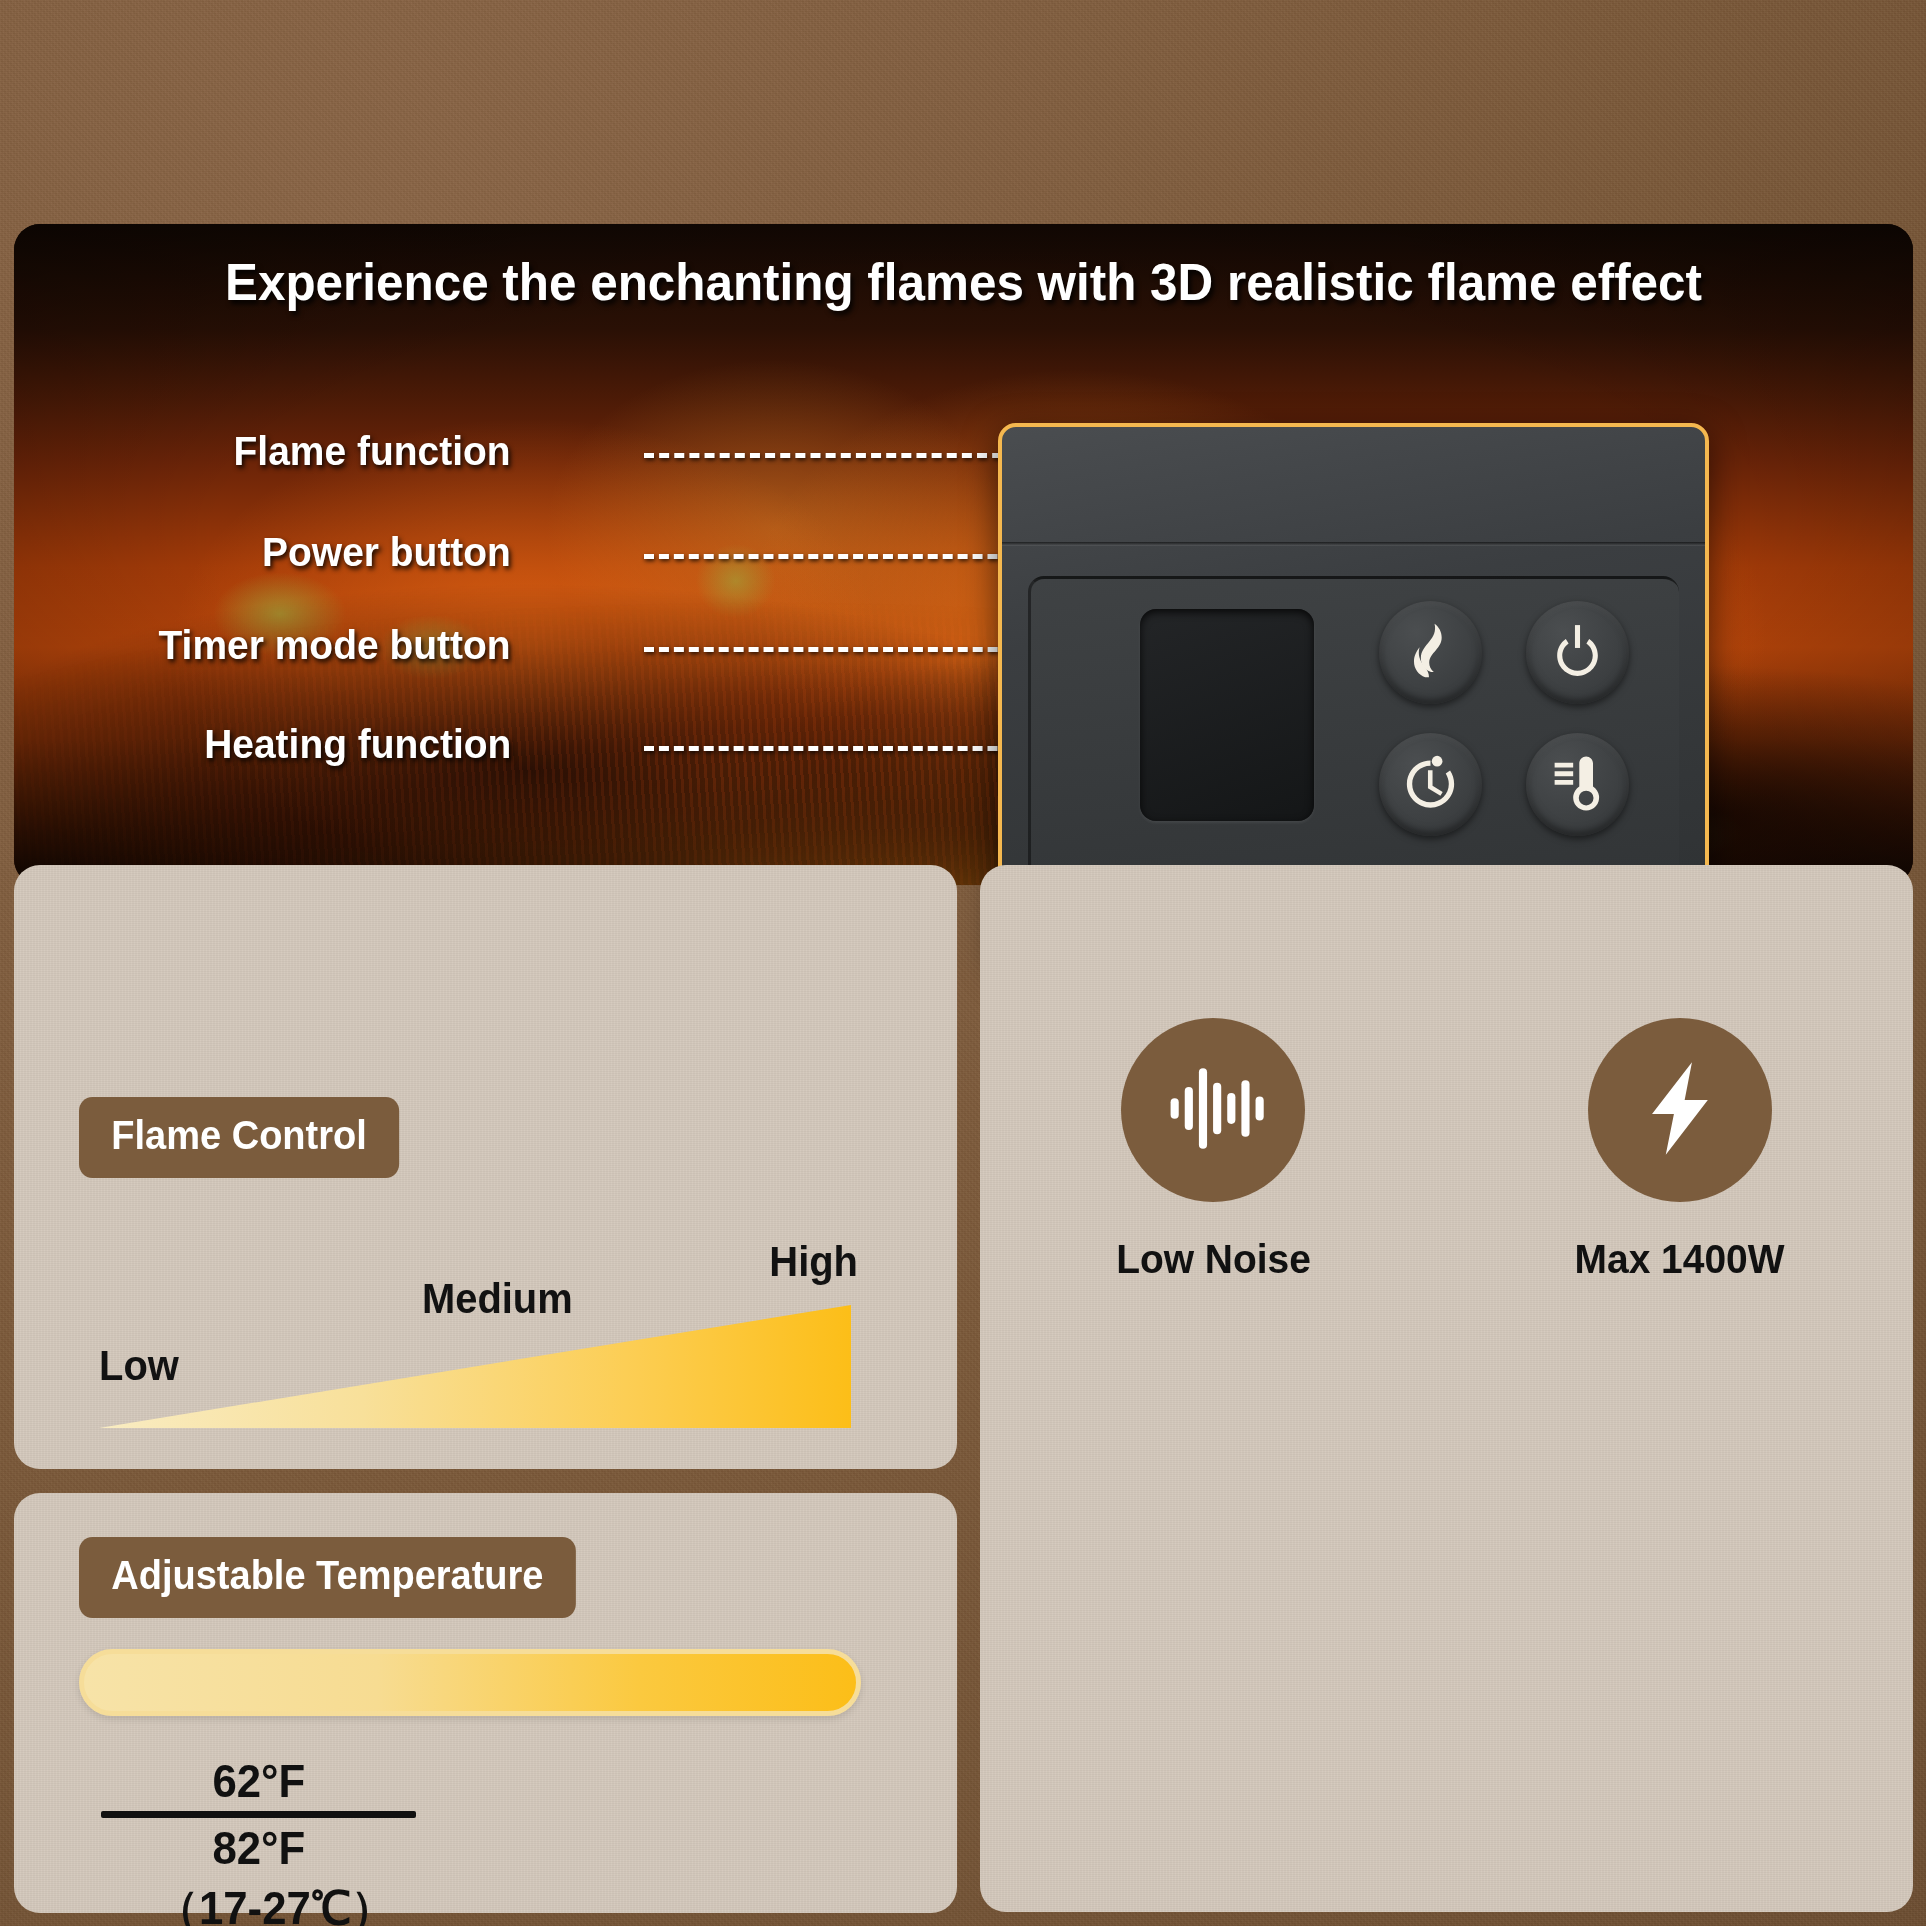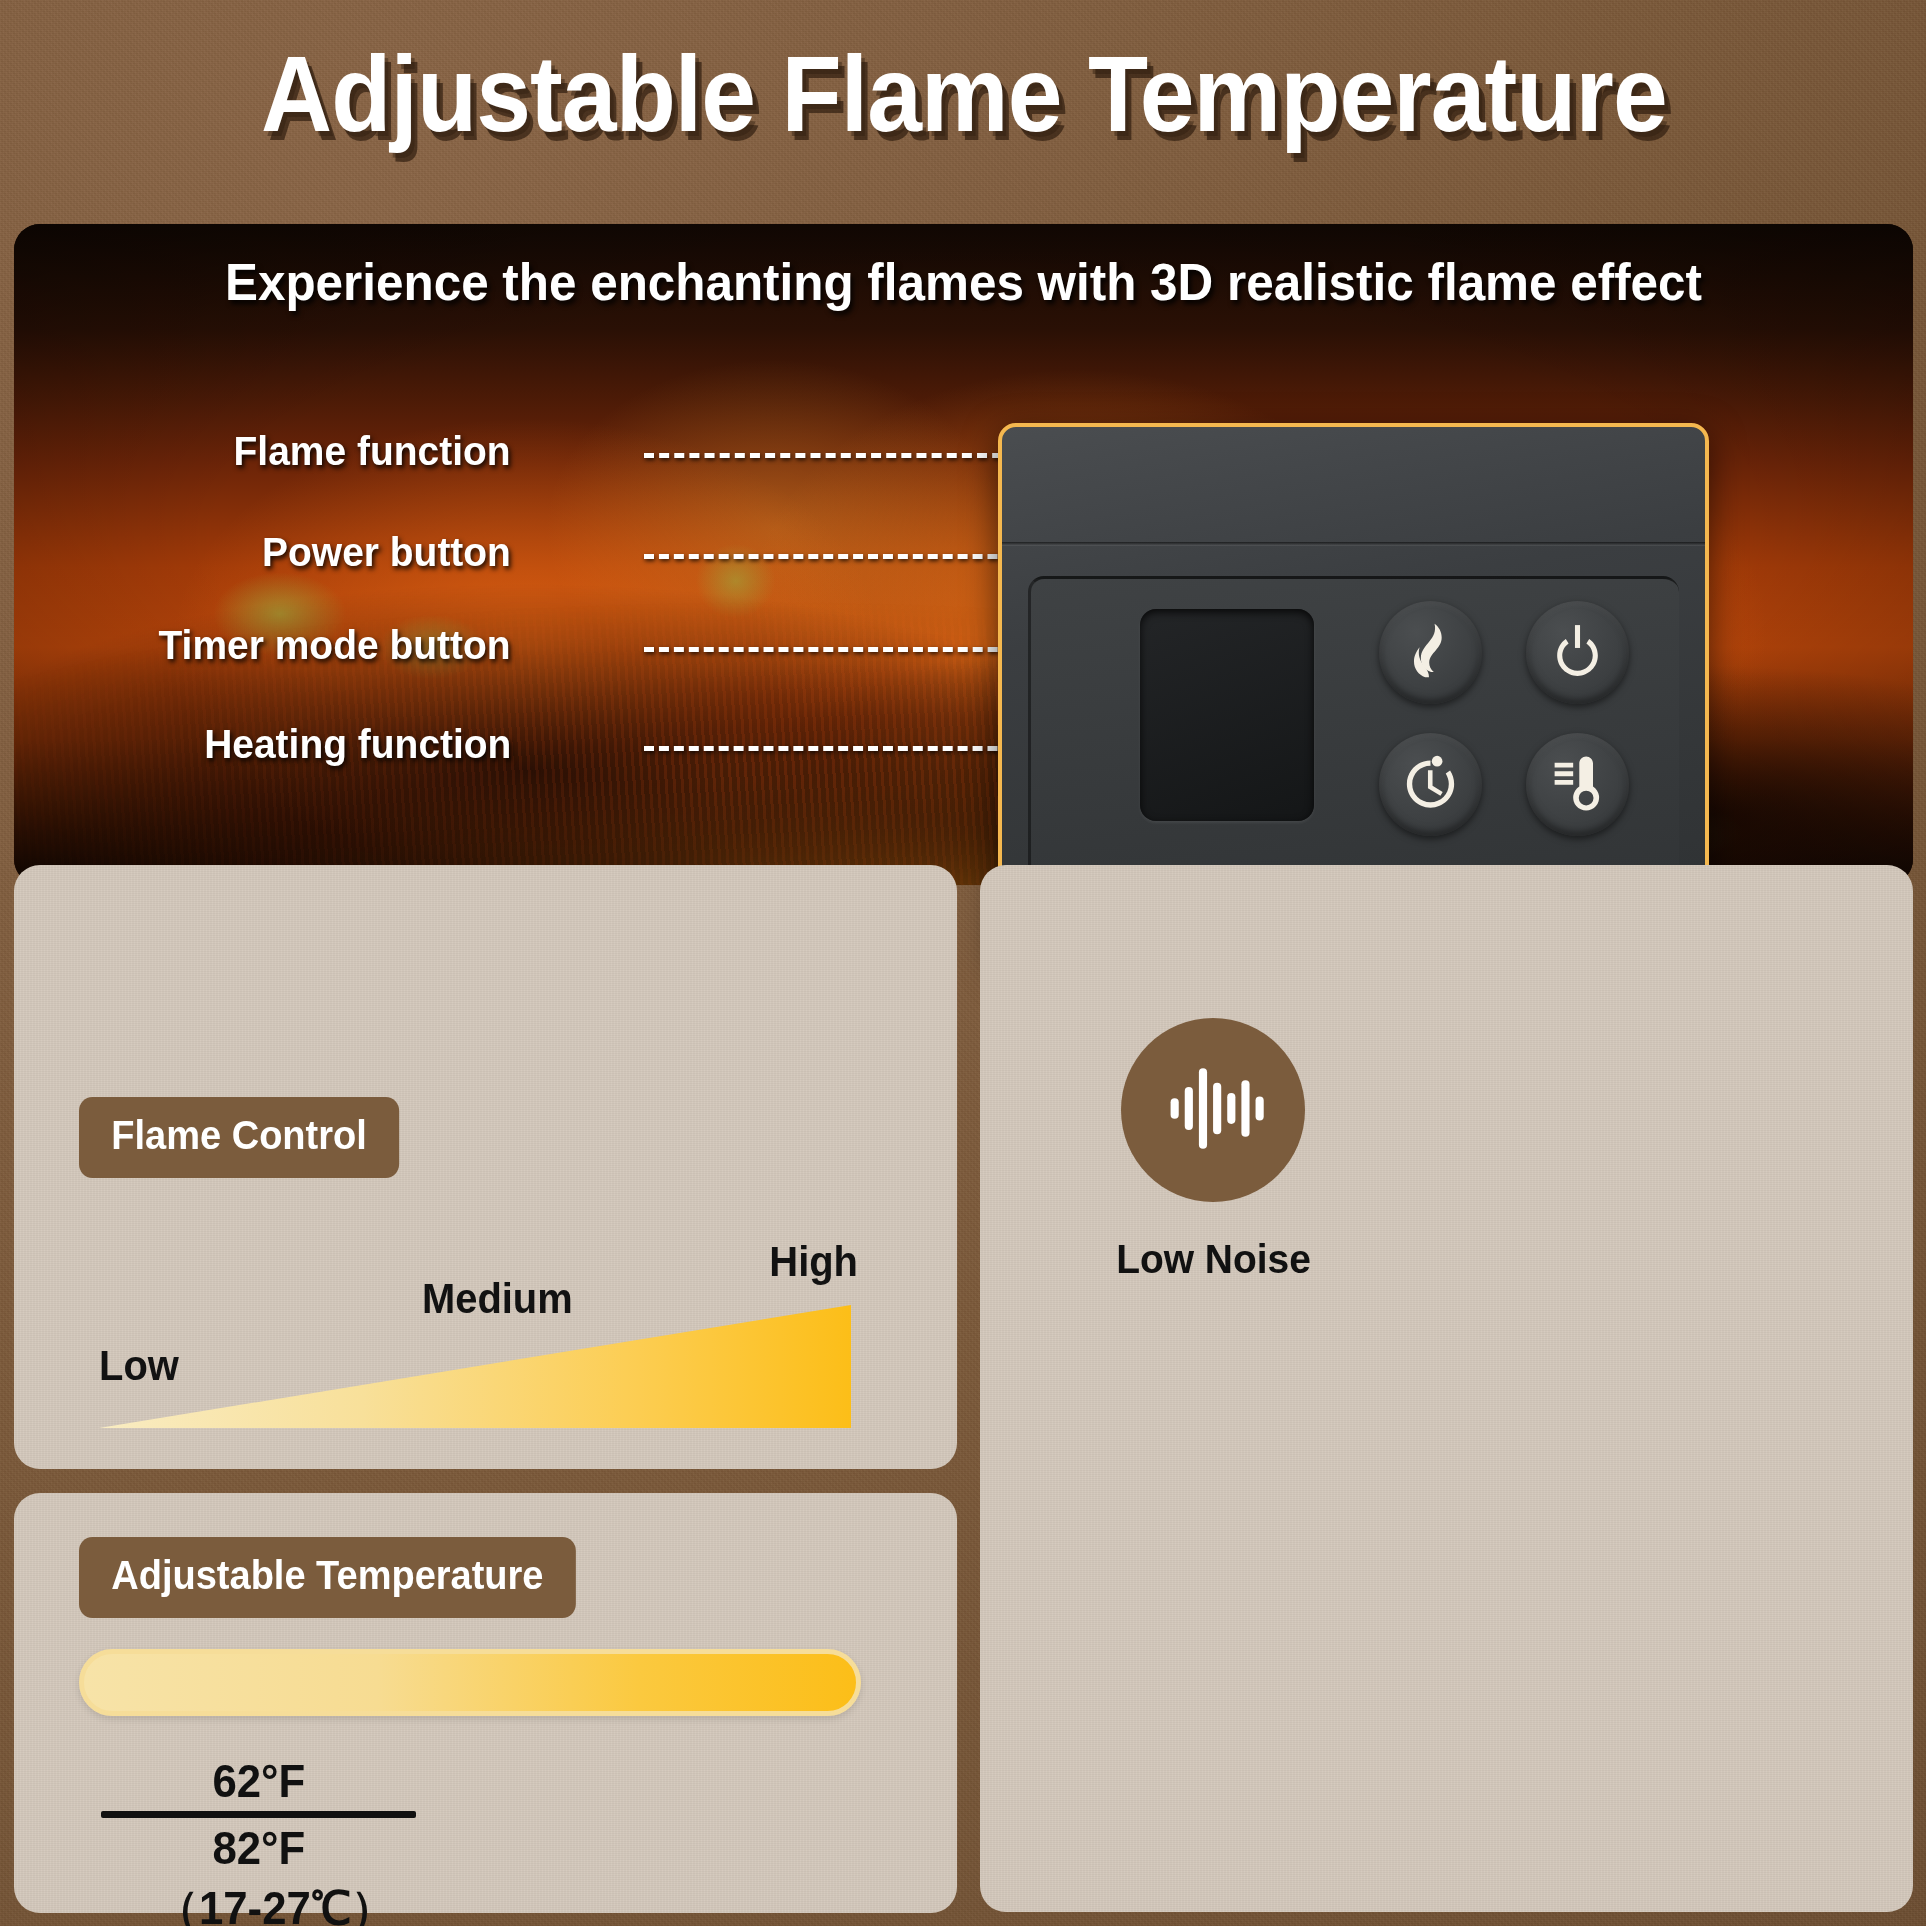--- a/index.html
+++ b/index.html
@@ -281,23 +281,20 @@
     text-align:center;
   }
 </style>
 </head>
 <body>
 
 <div id="bg-texture"></div>
 
 <div id="page">
 
-  <div class="title-wrap">
-    <div class="title">Adjustable Flame Temperature</div>
-  </div>
 
   <div class="hero">
     <div class="hero-flame"></div>
     <div class="hero-glow"></div>
     <div class="hero-log"></div>
     <div class="hero-vignette"></div>
     <div class="hero-sub">Experience the enchanting flames with 3D realistic flame effect</div>
   </div>
 
   <div class="callout c1">Flame function</div>
@@ -405,17 +402,27 @@
             <rect x="15.2" y="8.4" width="1.9" height="7.2" rx=".95"></rect>
             <rect x="18.5" y="5.4" width="1.9" height="13.2" rx=".95"></rect>
             <rect x="21.8" y="9.2" width="1.9" height="5.6" rx=".95"></rect>
           </svg>
         </span>
       </div>
       <div class="flabel">Low Noise</div>
     </div>
 
 
+    <div class="feature">
+      <div class="fcircle">
+        <span>
+          <svg viewBox="0 0 24 24" aria-hidden="true">
+            <path d="M14.9 1.2 5.6 13.3h5.1L8.8 22.8 18.6 10h-5.4z"></path>
+          </svg>
+        </span>
+      </div>
+      <div class="flabel">Max 1400W</div>
+    </div>
 
 
   </div>
 </div>
 
 
 </body></html>

